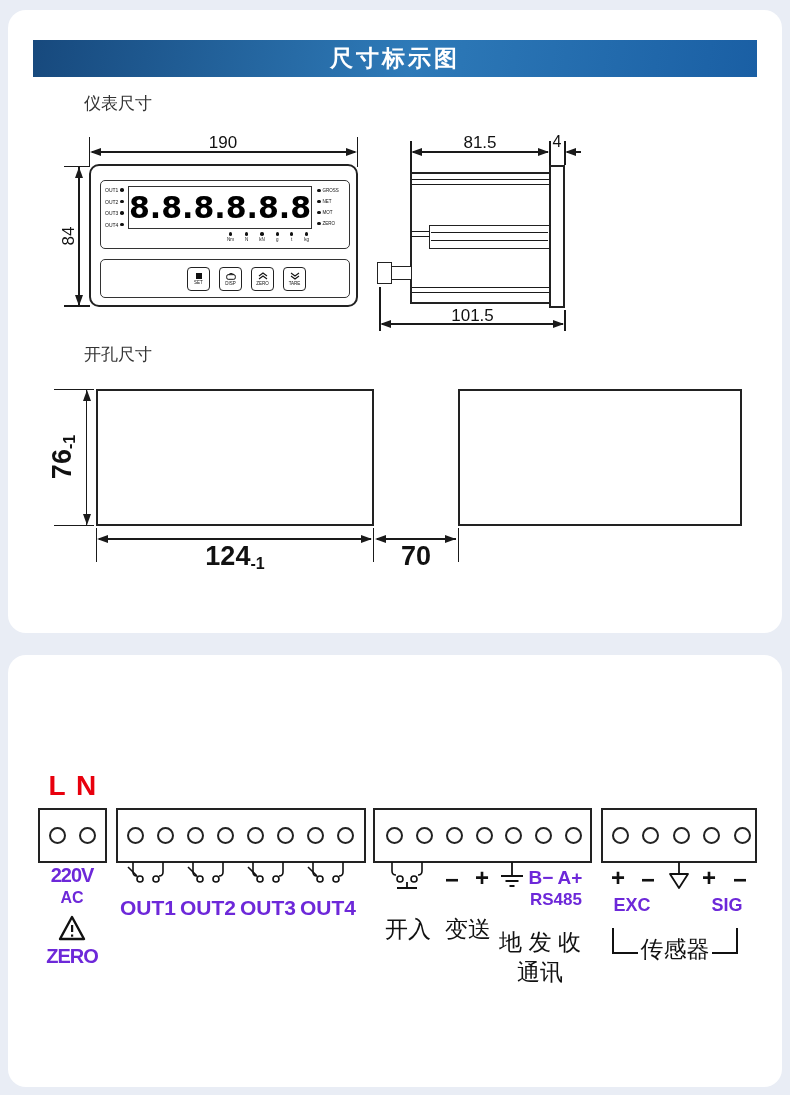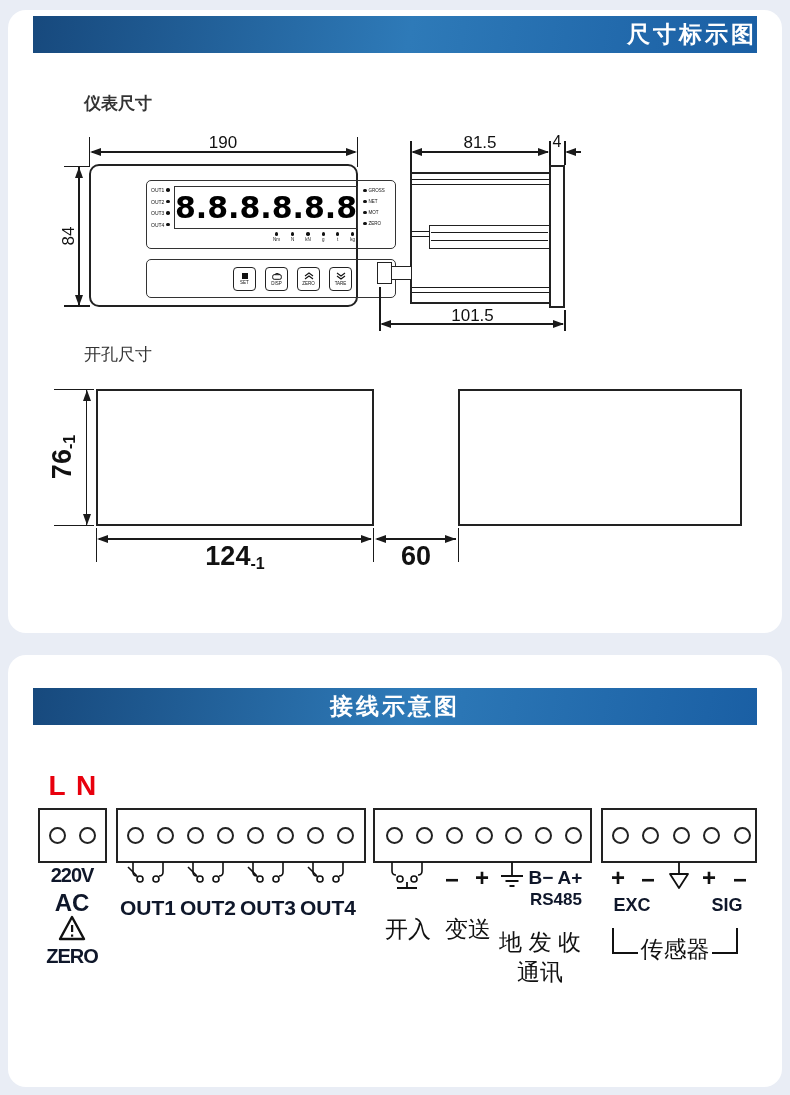--- a/index.html
+++ b/index.html
@@ -13,45 +13,45 @@
   .ah{position:absolute;width:0;height:0;}
   .ah.l{border-top:4px solid transparent;border-bottom:4px solid transparent;border-right:11px solid #1a1a1a;}
   .ah.r{border-top:4px solid transparent;border-bottom:4px solid transparent;border-left:11px solid #1a1a1a;}
   .ah.u{border-left:4px solid transparent;border-right:4px solid transparent;border-bottom:11px solid #1a1a1a;}
   .ah.d{border-left:4px solid transparent;border-right:4px solid transparent;border-top:11px solid #1a1a1a;}
   .dimtxt{position:absolute;font-size:17px;color:#111;text-align:center;}
   .bigdim{position:absolute;font-size:27px;font-weight:bold;color:#111;text-align:center;white-space:nowrap;}
   .bigdim .sub{font-size:16px;position:relative;top:4px;}
   .rot{transform:rotate(-90deg);transform-origin:center center;}
   .box{position:absolute;border:2.5px solid #222;background:#fff;box-sizing:border-box;}
-  .panelbox{position:absolute;border:1.5px solid #333;border-radius:5px;box-sizing:border-box;margin-left:46px;}
+  .panelbox{position:absolute;border:1.5px solid #333;border-radius:5px;box-sizing:border-box;}
   .tb{position:absolute;border:2.5px solid #222;background:#fff;box-sizing:border-box;}
   .tc{position:absolute;width:17px;height:17px;border:2px solid #222;border-radius:50%;box-sizing:border-box;background:#fff;}
-  .wlbl{position:absolute;font-weight:bold;color:#0f172a;text-align:center;white-space:nowrap;}
+  .wlbl{position:absolute;font-weight:bold;color:#6d28d9;text-align:center;white-space:nowrap;}
   .cnlbl{position:absolute;font-size:23px;color:#111;text-align:center;white-space:nowrap;}
   .sign{position:absolute;font-size:24px;font-weight:bold;color:#111;text-align:center;}
   .ind-row{display:flex;align-items:center;gap:2px;}
   .dot{width:3.5px;height:3.5px;border-radius:50%;background:#111;}
   .tiny{font-size:5px;color:#111;letter-spacing:0;}
   .mbtn{width:21px;height:22px;border:1.5px solid #222;border-radius:4px;display:flex;flex-direction:column;align-items:center;justify-content:center;gap:1px;background:#fff;}
   .mbtn .blab{font-size:4.5px;color:#111;}
   svg{display:block;}
 </style>
 </head>
 <body>
 
 <div class="page">
 
   <div class="card" style="left:8px;top:10px;width:774px;height:623px;"></div>
 
-  <div class="hdr" style="top:16px;justify-content:flex-end;">
+  <div class="hdr" style="top:40px;">
     <span>尺寸标示图</span>
   </div>
 
-  <div class="zh" style="position:absolute;left:84px;top:92px;font-size:17px;font-weight:bold;">仪表尺寸</div>
+  <div class="zh" style="position:absolute;left:84px;top:92px;font-size:17px;">仪表尺寸</div>
 
   <div>
     <div class="vl" style="left:88.5px;top:137px;height:30px;"></div>
     <div class="vl" style="left:356.5px;top:137px;height:30px;"></div>
     <div class="hl" style="left:92px;top:151.3px;width:263px;"></div>
     <div class="ah l" style="left:90px;top:148px;"></div>
     <div class="ah r" style="left:346px;top:148px;"></div>
     <div class="dimtxt" style="left:193px;top:133px;width:60px;">190</div>
   </div>
 
@@ -226,38 +226,35 @@
     <div class="hl" style="left:99px;top:538.4px;width:272px;"></div>
     <div class="ah l" style="left:97px;top:535px;"></div>
     <div class="ah r" style="left:361px;top:535px;"></div>
     <div class="bigdim" style="left:180px;top:541px;width:110px;">
       <span>124</span><span class="sub">-1</span>
     </div>
 
     <div class="hl" style="left:377px;top:538.4px;width:79px;"></div>
     <div class="ah l" style="left:375px;top:535px;"></div>
     <div class="ah r" style="left:445px;top:535px;"></div>
-    <div class="bigdim" style="left:394px;top:541px;width:44px;">60</div>
+    <div class="bigdim" style="left:394px;top:541px;width:44px;">70</div>
   </div>
 
   <div class="card" style="left:8px;top:655px;width:774px;height:432px;"></div>
 
-  <div class="hdr" style="top:688px;">
-    <span>接线示意图</span>
-  </div>
 
   <div class="wlbl" style="left:43px;top:770px;width:28px;font-size:28px;color:#e8000d;">L</div>
   <div class="wlbl" style="left:72px;top:770px;width:28px;font-size:28px;color:#e8000d;">N</div>
 
   <div class="tb" style="left:38px;top:808px;width:69px;height:55px;">
     <div class="tc" style="left:9px;top:17px;"></div>
     <div class="tc" style="left:39px;top:17px;"></div>
   </div>
   <div class="wlbl" style="left:34px;top:864px;width:76px;font-size:20px;letter-spacing:-1px;">220V</div>
-  <div class="wlbl" style="left:34px;top:889px;width:76px;font-size:24px;">AC</div>
+  <div class="wlbl" style="left:34px;top:889px;width:76px;font-size:16px;">AC</div>
   <svg style="position:absolute;left:58px;top:915px;" width="28" height="27" viewBox="0 0 28 27">
     <path d="M14 2 L26 24 L2 24 Z" fill="none" stroke="#111" stroke-width="2.4" stroke-linejoin="round"></path>
     <rect x="13" y="10" width="2.2" height="7" fill="#111"></rect>
     <rect x="13" y="19.5" width="2.2" height="2.2" fill="#111"></rect>
   </svg>
   <div class="wlbl" style="left:28px;top:945px;width:88px;font-size:20px;letter-spacing:-1px;">ZERO</div>
 
   <div class="tb" style="left:116px;top:808px;width:250px;height:55px;">
     <div class="tc" style="left:8.5px;top:17px;"></div>
     <div class="tc" style="left:38.5px;top:17px;"></div>

